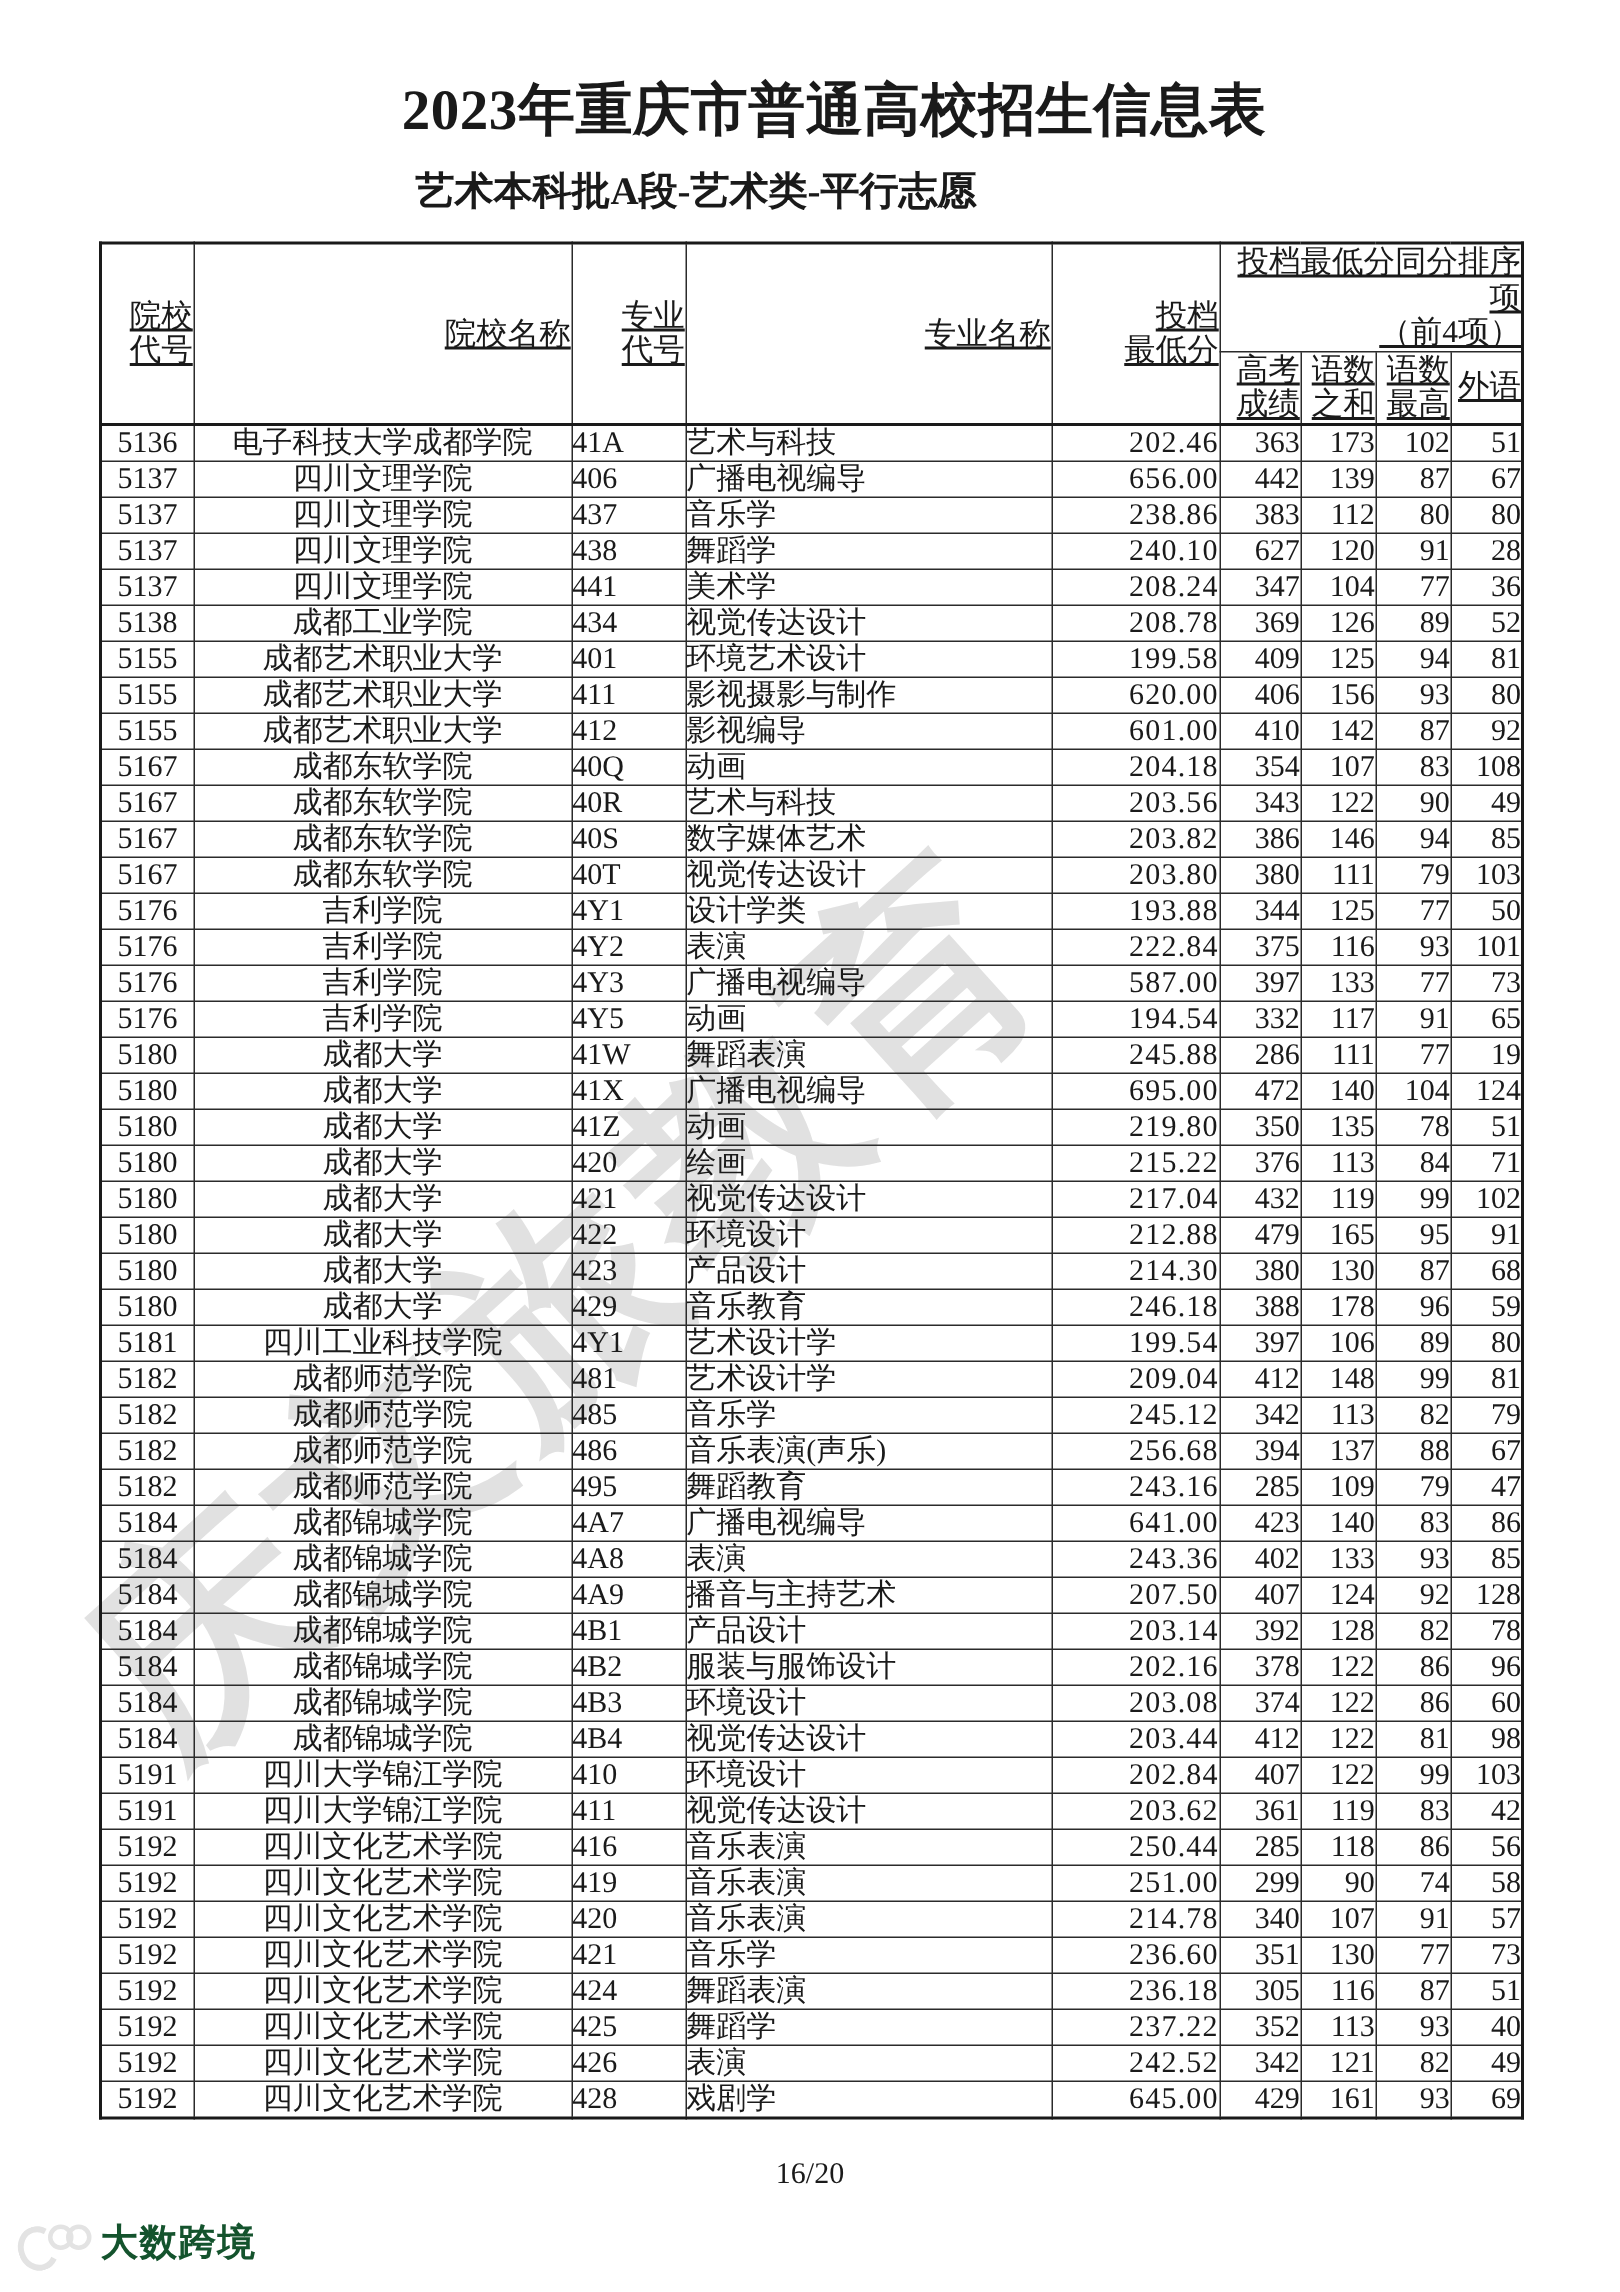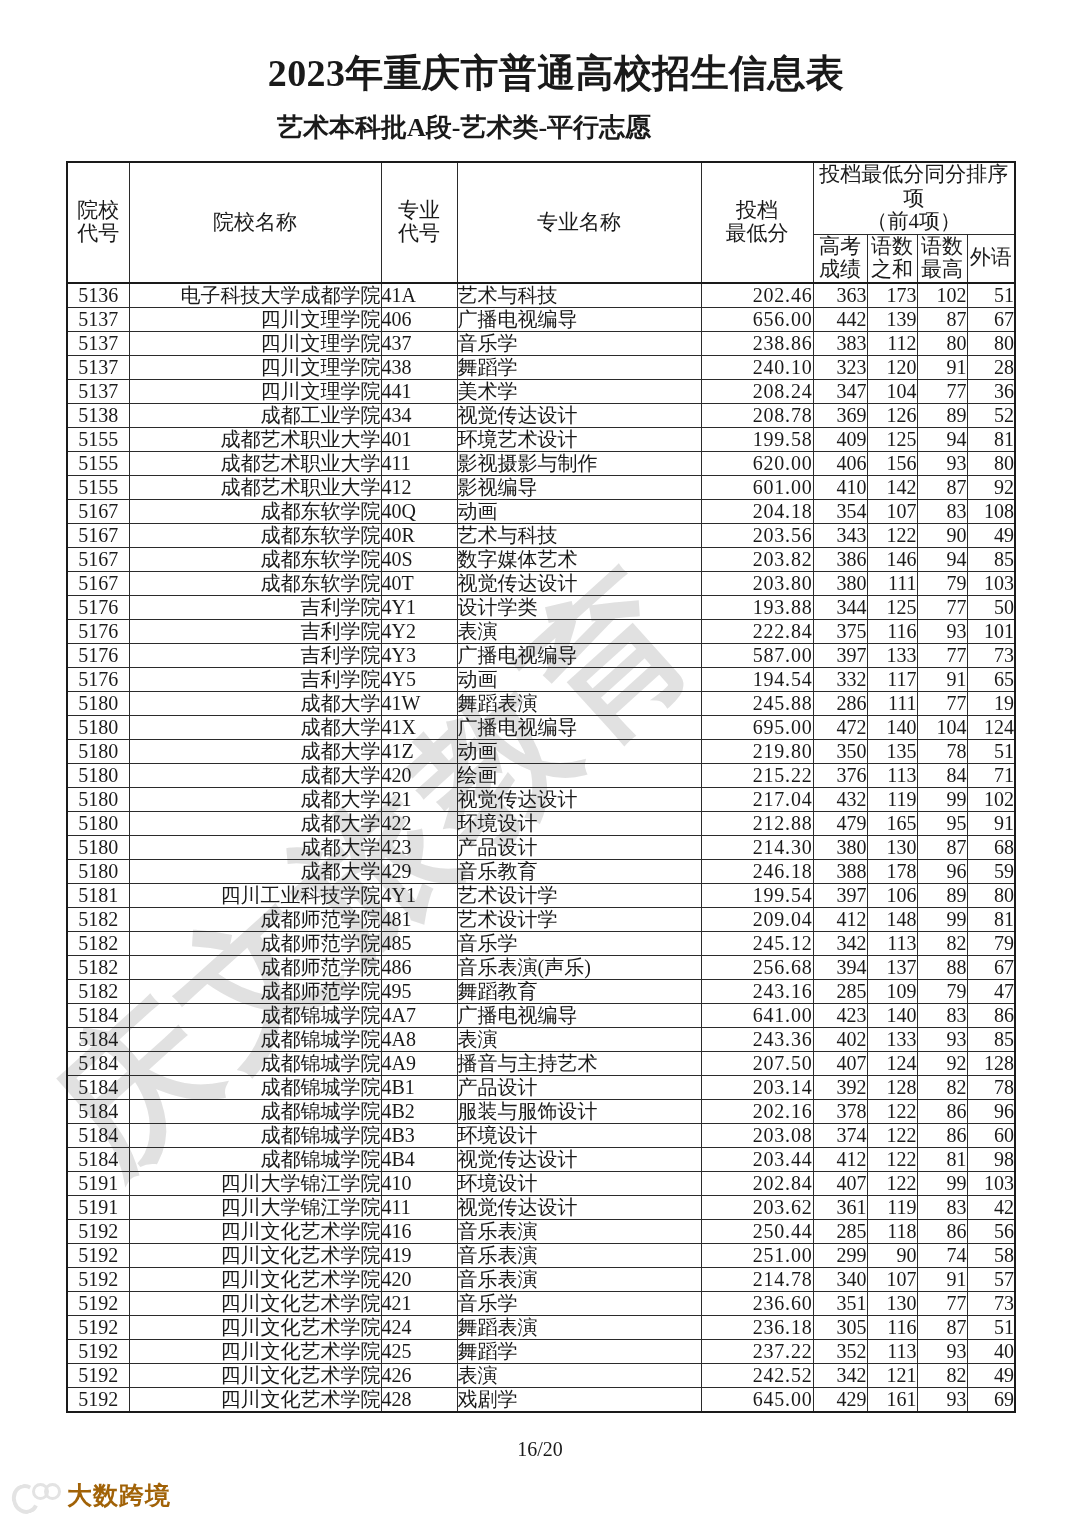--- a/index.html
+++ b/index.html
@@ -81,46 +81,47 @@
     border: 1px solid #2b2b2b;
     padding: 0;
     font-weight: normal;
     background: transparent;
   }
   table.grid {
     border: 2px solid #1a1a1a;
   }
   
   thead td {
-    text-align: center;
+    text-align: right;
     vertical-align: middle;
     font-size: 21px;
     line-height: 1.12;
     padding: 2px 2px;
     border-bottom: 2px solid #1a1a1a;
+    text-decoration: underline;
   }
   thead td.sub {
     border-bottom: 2px solid #1a1a1a;
   }
   thead td.grp {
     border-bottom: 1px solid #2b2b2b;
   }
   .hdr-two { display: block; }
 
   
   tbody td {
     height: 23px;
     font-size: 20px;
     line-height: 23px;
     vertical-align: middle;
     white-space: nowrap;
     overflow: hidden;
   }
   td.c-code   { text-align: center; padding: 0 2px; }
-  td.c-school { text-align: right;   padding: 0 6px; }
+  td.c-school { text-align: center;   padding: 0 6px; }
   td.c-mcode  { text-align: left;   padding: 0 6px; margin-left: 12px; }
   td.c-mname  { text-align: left;   padding: 0 6px; }
   td.c-score  { text-align: right;  padding: 0 12px; letter-spacing: .04em; }
   td.c-num    { text-align: right;  padding: 0 8px; }
 
   
   col.w-code   { width: 62px; }
   col.w-school { width: 252px; }
   col.w-mcode  { width: 76px; }
   col.w-mname  { width: 244px; }
@@ -175,21 +176,21 @@
     position: absolute;
     left: 32px; top: 1px;
     width: 11px; height: 11px;
     border: 3px solid #e3e3e3;
     border-radius: 50%;
   }
   #brand .brand-text {
     font-family: "Liberation Sans", "DejaVu Sans", sans-serif;
     font-size: 25px;
     font-weight: 700;
-    color: #a16207;
+    color: #14532d;
     letter-spacing: .04em;
     line-height: 1;
   }
 </style>
 </head>
 <body>
 
 <div id="watermark">
   <div class="wm-text wm-a">庆文旅教育</div>
 </div>
@@ -280,21 +281,21 @@
           <td class="c-num">112</td>
           <td class="c-num">80</td>
           <td class="c-num">80</td>
         </tr>
         <tr>
           <td class="c-code">5137</td>
           <td class="c-school">四川文理学院</td>
           <td class="c-mcode">438</td>
           <td class="c-mname">舞蹈学</td>
           <td class="c-score">240.10</td>
-          <td class="c-num">323</td>
+          <td class="c-num">627</td>
           <td class="c-num">120</td>
           <td class="c-num">91</td>
           <td class="c-num">28</td>
         </tr>
         <tr>
           <td class="c-code">5137</td>
           <td class="c-school">四川文理学院</td>
           <td class="c-mcode">441</td>
           <td class="c-mname">美术学</td>
           <td class="c-score">208.24</td>

